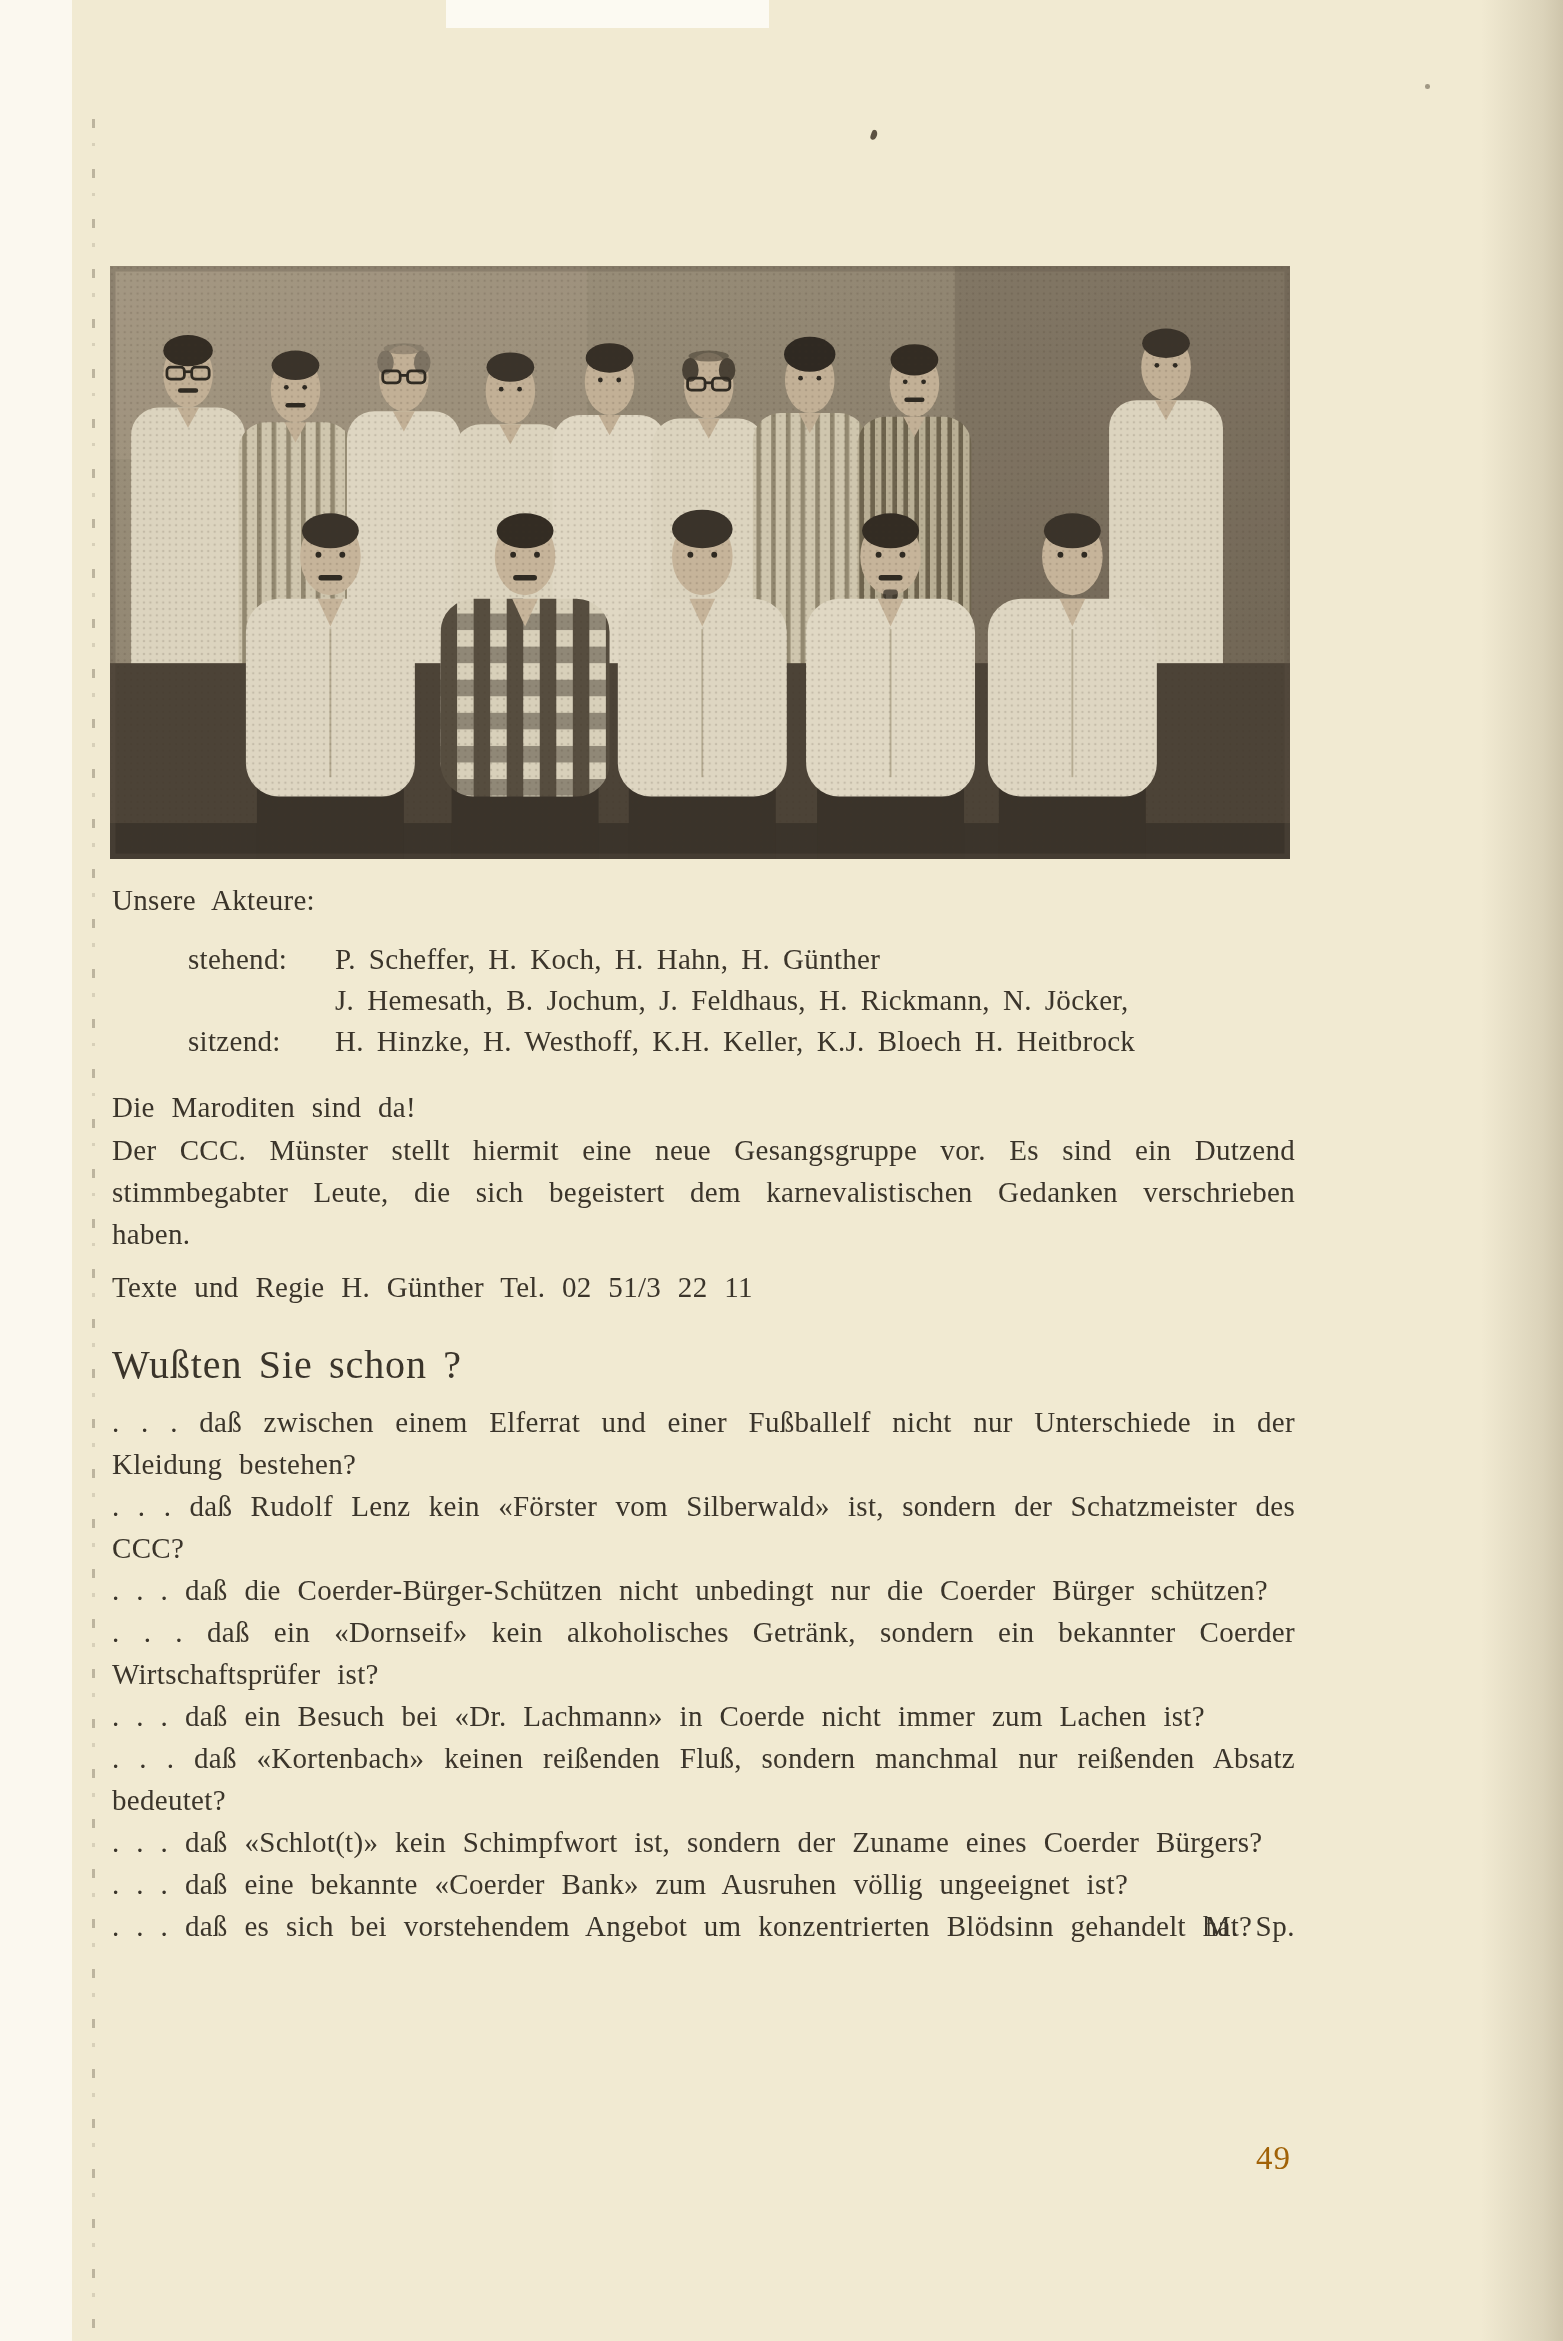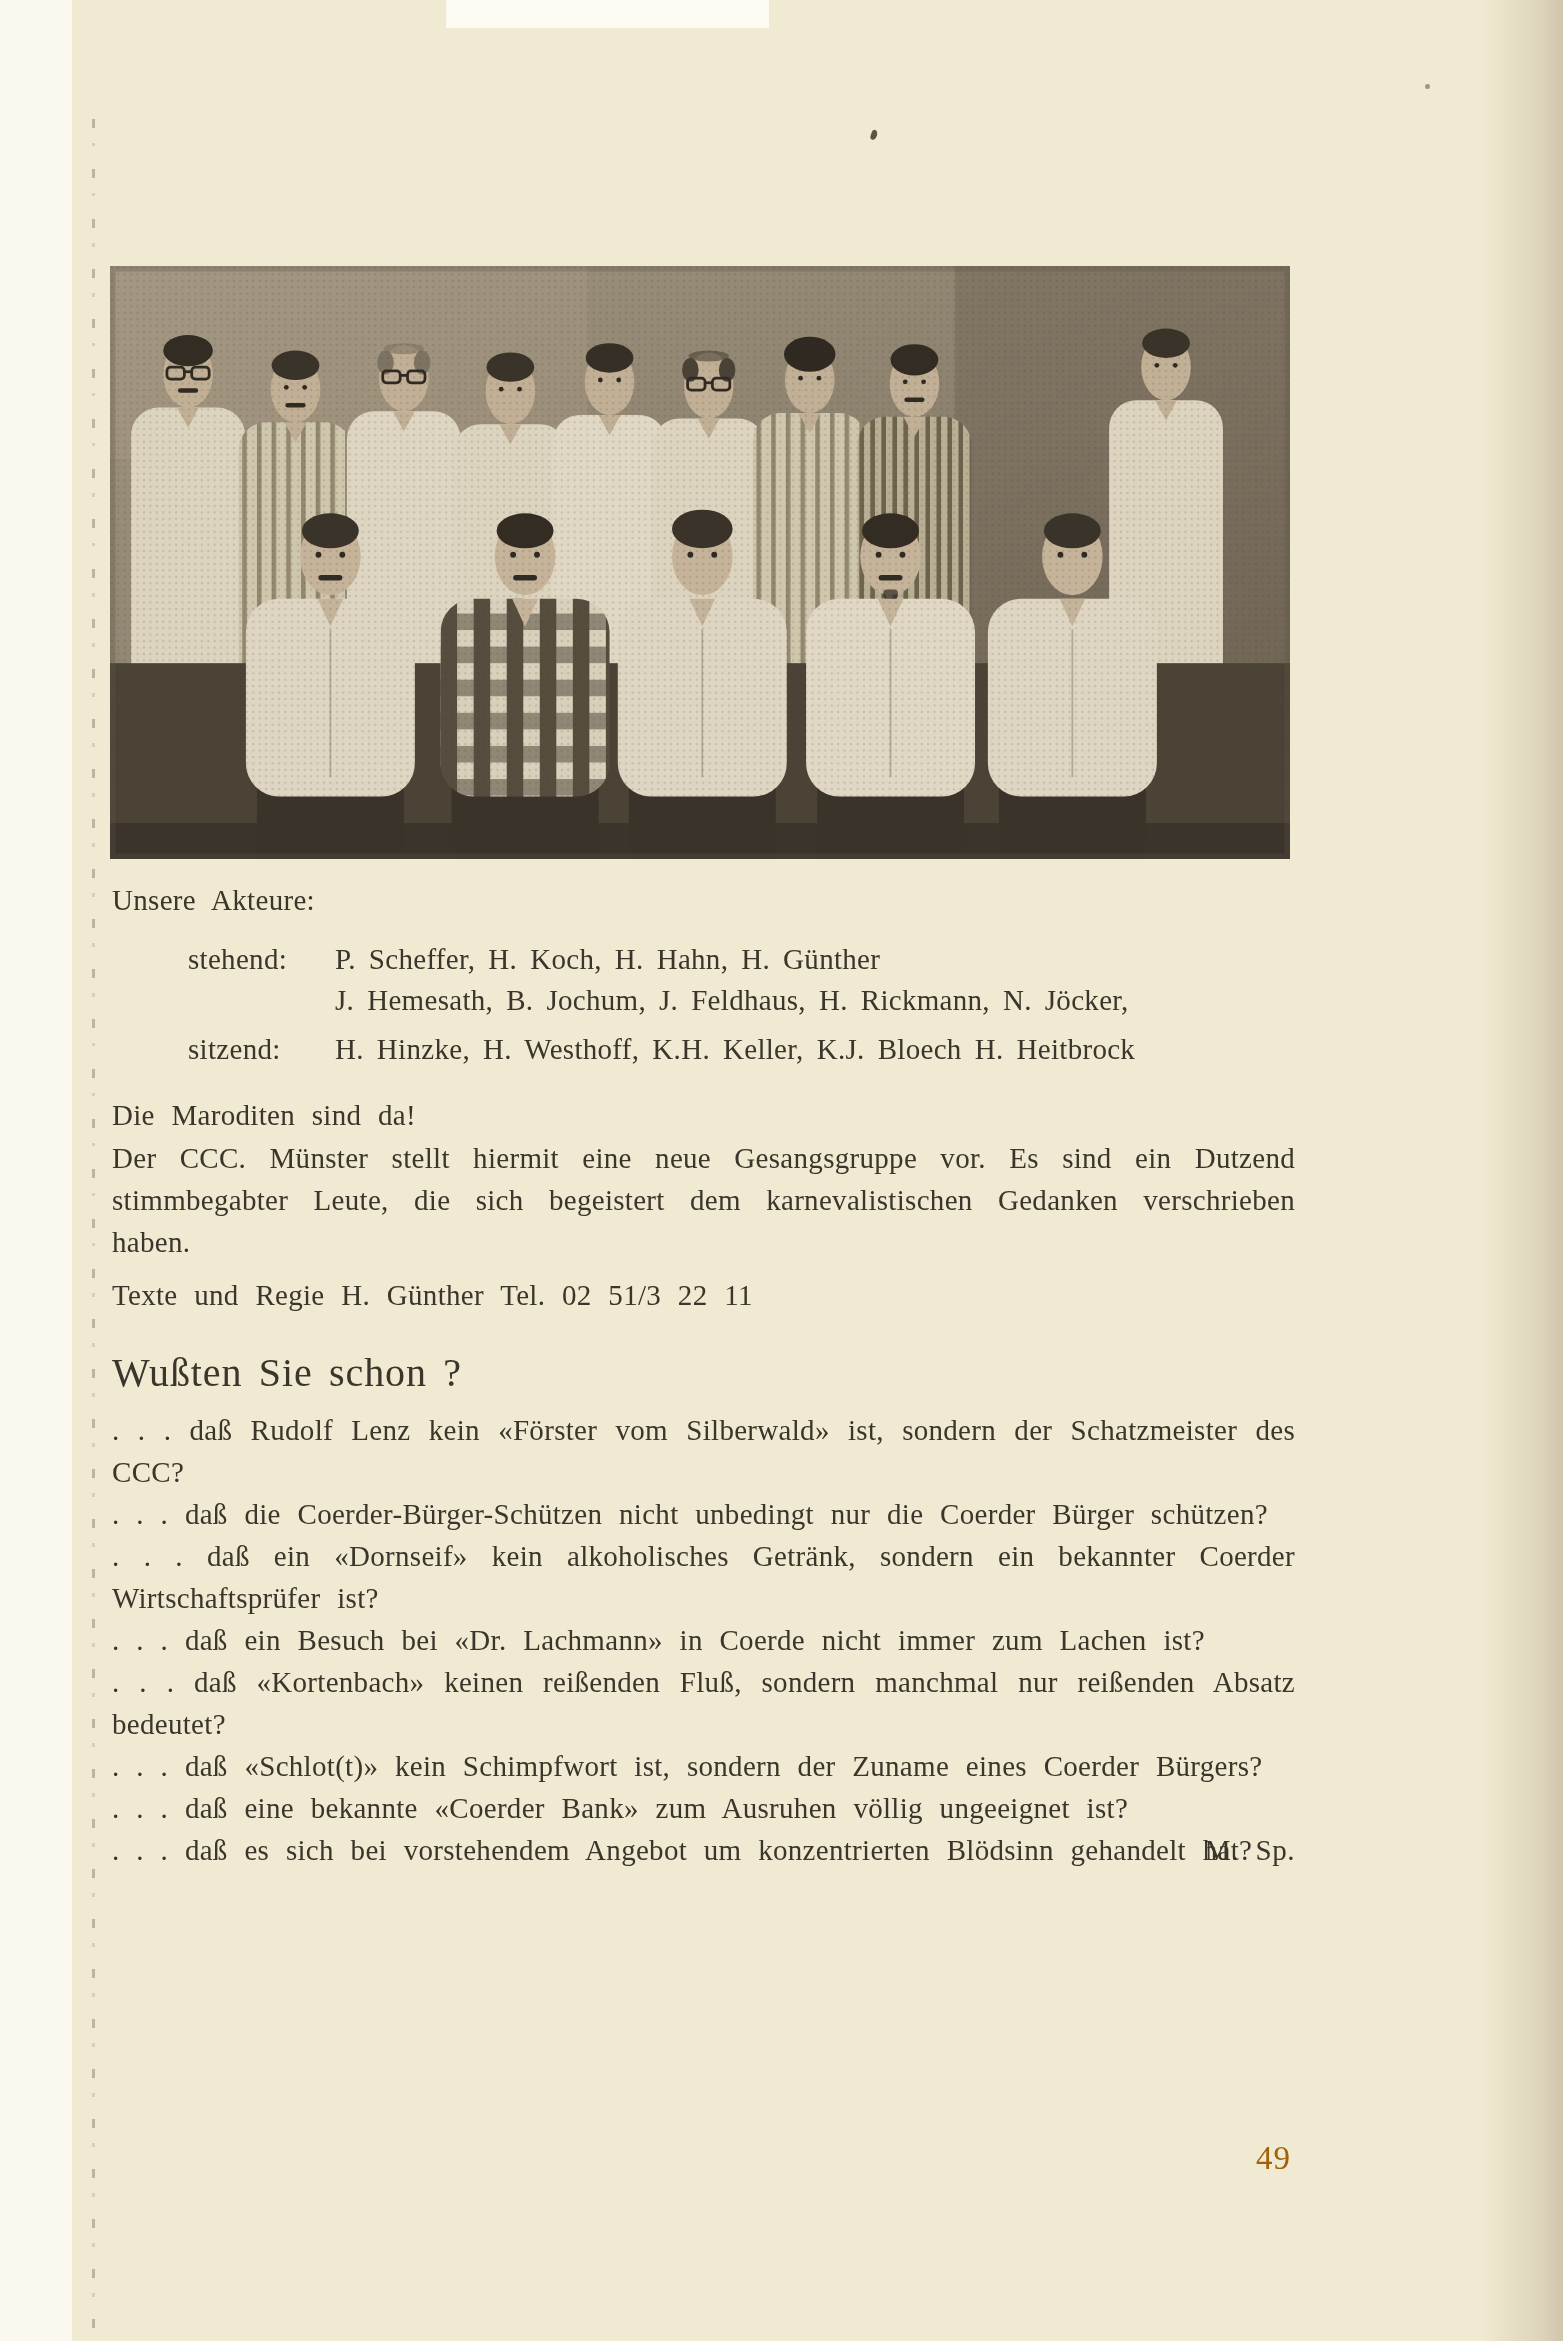--- a/index.html
+++ b/index.html
@@ -29,21 +29,21 @@
   .photo svg{display:block;width:100%;height:100%;}
 
   
   .content{
     position:absolute;left:112px;top:880px;width:1183px;
     color:#3b352b;font-size:29px;line-height:42px;
     word-spacing:9.2px;letter-spacing:0.3px;
   }
   .caption-intro{line-height:41px;}
   .caption-rows{margin-top:18.4px;padding-left:76px;display:grid;grid-template-columns:147px 1fr;
-    row-gap:8px;line-height:41px;word-spacing:5.5px;}
+    row-gap:0;line-height:41px;word-spacing:5.5px;}
   .caption-names div{white-space:nowrap;}
   .para{text-align:justify;text-align-last:left;}
   .article-title{margin-top:24px;}
   .p1{margin-top:1px;}
   .p2{margin-top:13px;}
   .p3{margin-top:11px;}
   .wussten-heading{margin-top:31px;font-size:40px;line-height:51px;letter-spacing:0.9px;word-spacing:5.5px;}
   .facts{margin-top:11px;}
   .item{text-align:justify;text-align-last:left;}
   .item-last{position:relative;}
@@ -271,20 +271,21 @@
       </div>
     </div>
 
     <div class="article-title">Die Maroditen sind da!</div>
     <div class="para p1">Der CCC. Münster stellt hiermit eine neue Gesangsgruppe vor. Es sind ein Dutzend stimmbegabter Leute, die sich begeistert dem karnevalistischen Gedanken verschrieben haben.</div>
     <div class="para p3">Texte und Regie H. Günther Tel. 02 51/3 22 11</div>
 
     <div class="wussten-heading">Wußten Sie schon ?</div>
 
     <div class="facts">
+      <div class="item">. . . daß zwischen einem Elferrat und einer Fußballelf nicht nur Unterschiede in der Kleidung bestehen?</div>
       <div class="item">. . . daß Rudolf Lenz kein «Förster vom Silberwald» ist, sondern der Schatzmeister des CCC?</div>
       <div class="item">. . . daß die Coerder-Bürger-Schützen nicht unbedingt nur die Coerder Bürger schützen?</div>
       <div class="item">. . . daß ein «Dornseif» kein alkoholisches Getränk, sondern ein bekannter Coerder Wirtschaftsprüfer ist?</div>
       <div class="item">. . . daß ein Besuch bei «Dr. Lachmann» in Coerde nicht immer zum Lachen ist?</div>
       <div class="item">. . . daß «Kortenbach» keinen reißenden Fluß, sondern manchmal nur reißenden Absatz bedeutet?</div>
       <div class="item">. . . daß «Schlot(t)» kein Schimpfwort ist, sondern der Zuname eines Coerder Bürgers?</div>
       <div class="item">. . . daß eine bekannte «Coerder Bank» zum Ausruhen völlig ungeeignet ist?</div>
       <div class="item item-last">
         <span>. . . daß es sich bei vorstehendem Angebot um konzentrierten Blödsinn gehandelt hat?</span>
         <span class="signature">M. Sp.</span>

